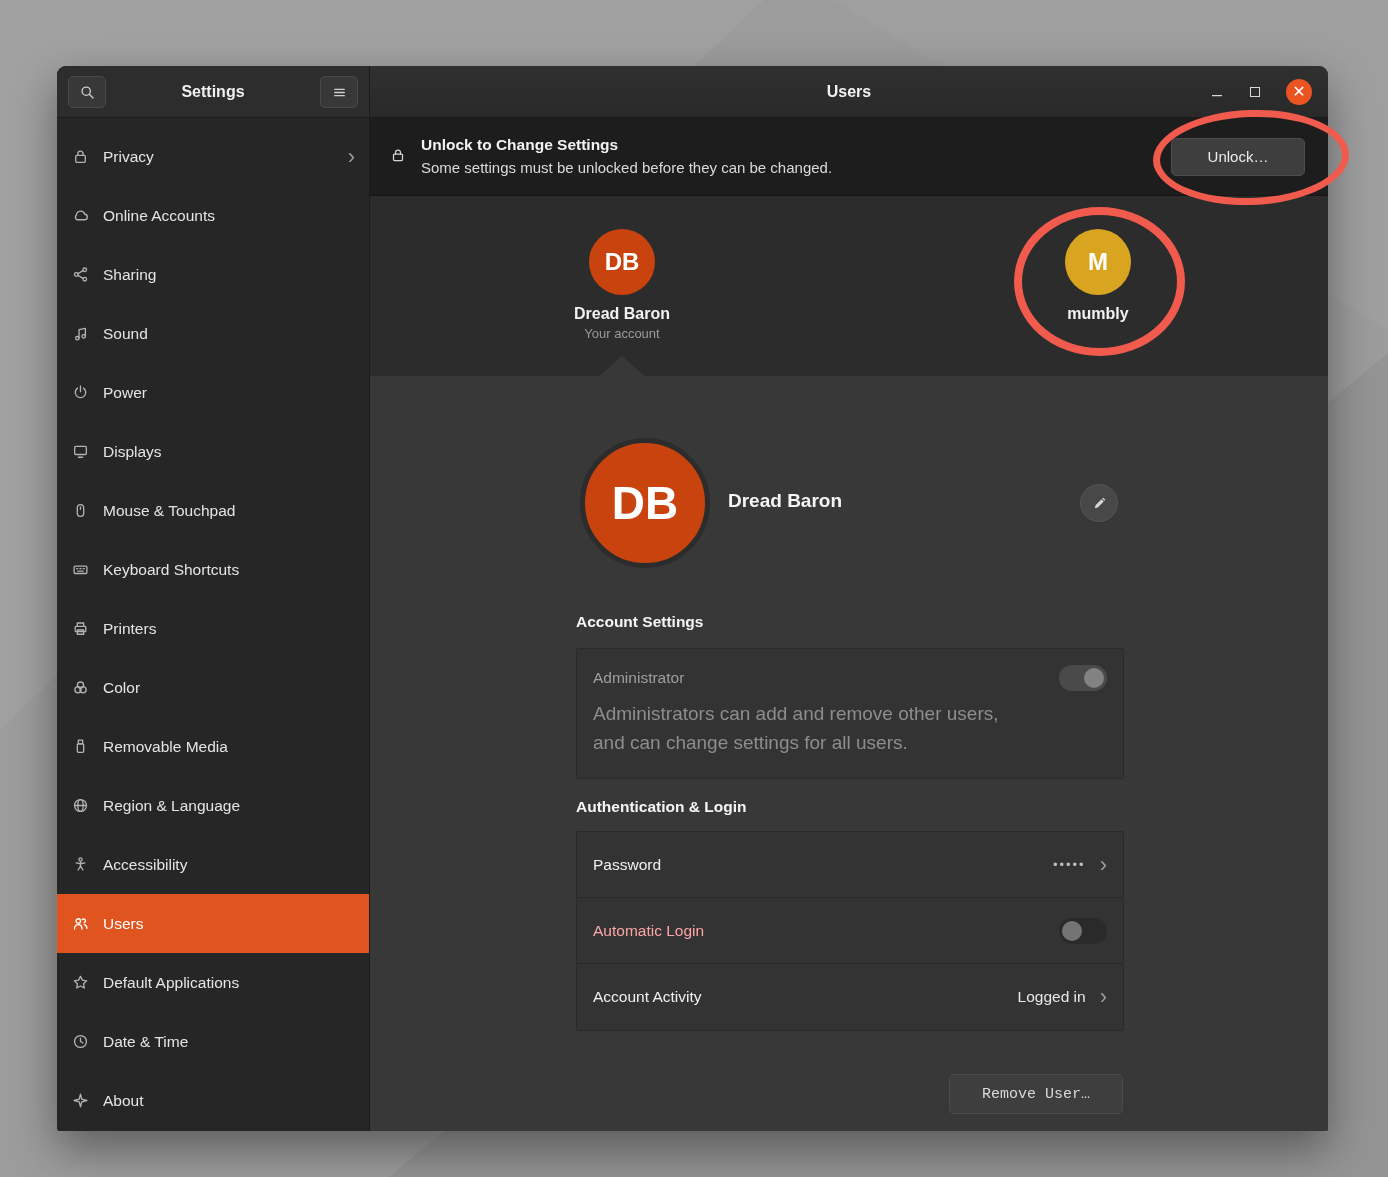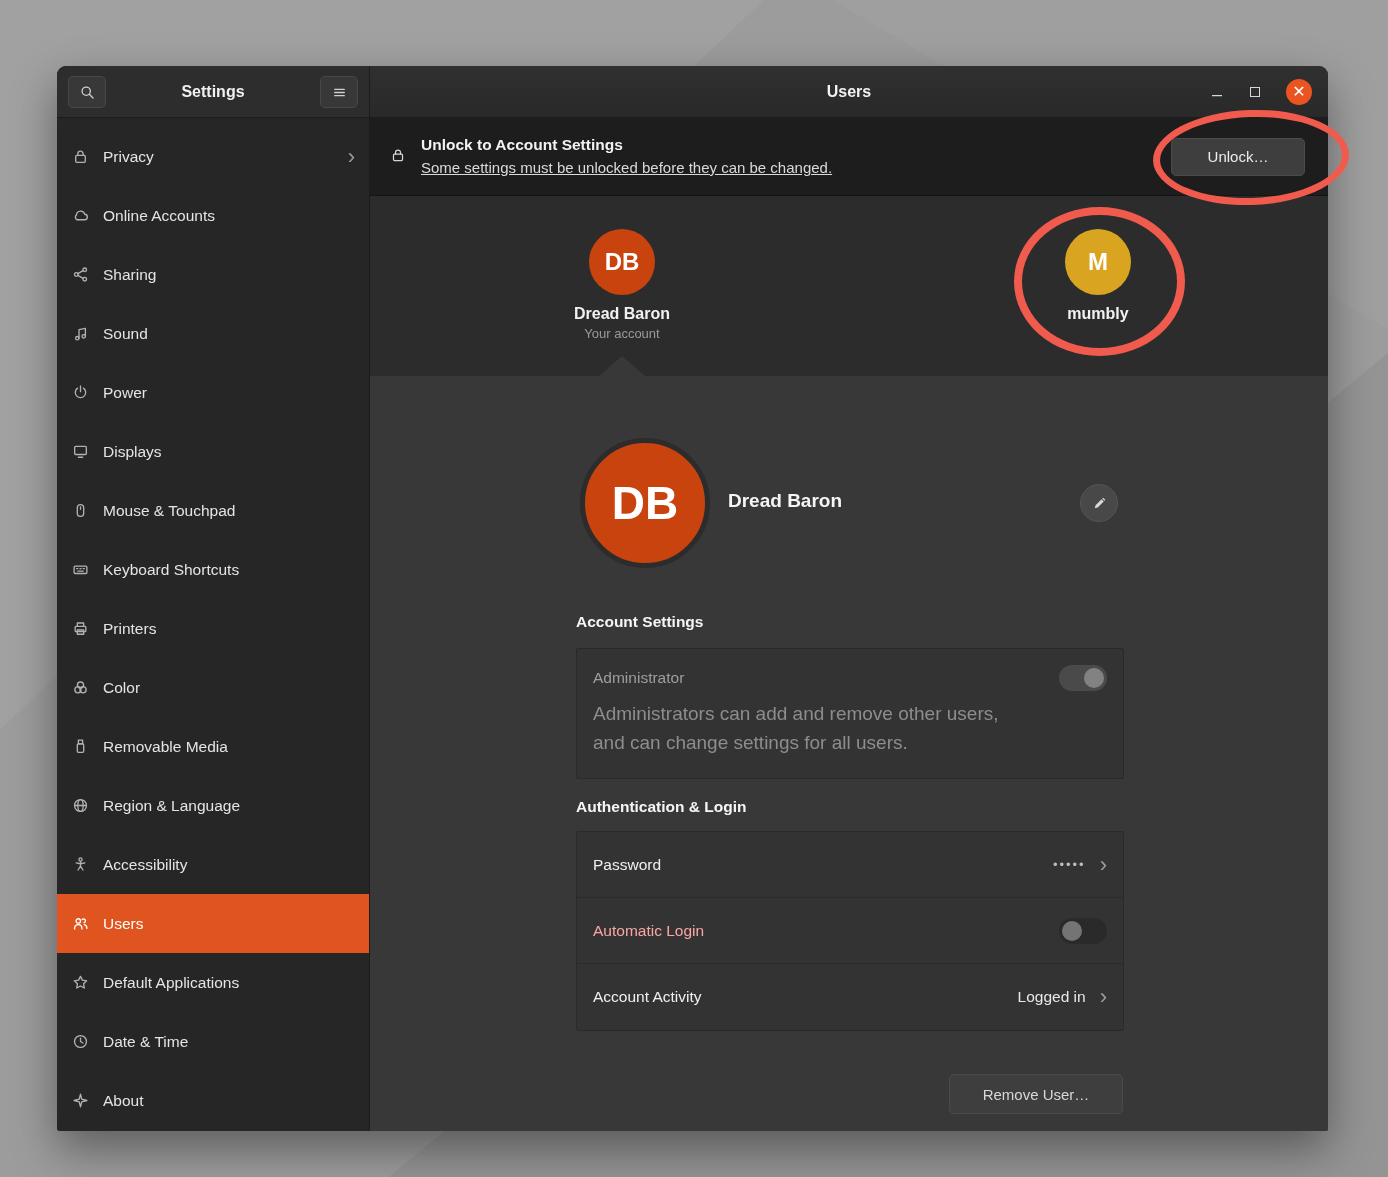--- a/index.html
+++ b/index.html
@@ -50,21 +50,21 @@
   .wc.min { color:#d8d8d8; font-size:18px; width:14px; height:14px; padding-top:6px; }
   .wc.max span { display:block; width:10px; height:10px; border:1.5px solid #d8d8d8; }
   .wc.close { width:26px; height:26px; border-radius:50%; color:#ffffff; font-size:16px;
               font-weight:bold; background:#e95420; }
 
   .banner { height:78px; background:#1d1d1d; border-bottom:1px solid #151515; display:flex;
             align-items:center; padding:0 12px 0 20px; flex:none; gap:15px; }
   .banner .licon { color:#d5d5d5; flex:none; }
   .banner .btexts { line-height:1.45; }
   .banner .btitle { color:#f2f2f2; font-weight:bold; font-size:15.5px; }
-  .banner .bsub { color:#dadada; font-size:15px;text-decoration:underline; }
+  .banner .bsub { color:#dadada; font-size:15px; }
   .unlock-btn { margin-left:auto; margin-right:11px; width:134px; height:38px; background:#3e3e3e;
                 border:1px solid #4b4b4b; border-radius:5px; color:#ececec; font-size:15px;
                 display:flex; align-items:center; justify-content:center; cursor:pointer; flex:none; }
 
   .carousel { height:180px; background:#2c2c2c; position:relative; flex:none; }
   .cuser { position:absolute; width:140px; text-align:center; cursor:pointer; }
   .cuser .cav { width:66px; height:66px; border-radius:50%; margin:0 auto; display:flex;
                 align-items:center; justify-content:center; color:#fff; font-weight:bold;
                 font-size:24px; }
   .cuser .cname { margin-top:10px; color:#f2f2f2; font-weight:bold; font-size:16px; }
@@ -105,21 +105,21 @@
             cursor:pointer; flex:none; }
   .switch .knob { position:absolute; top:3px; left:3px; width:20px; height:20px; border-radius:50%;
                   background:#8a8a8a; }
   .switch.on { background:#525252; }
   .switch.on .knob { left:25px; background:#9d9d9d; }
   .switch.dim { opacity:.75; }
 
   .remove-btn { position:absolute; left:579px; top:698px; width:174px; height:40px;
                 background:#3e3e3e; border:1px solid #4a4a4a; border-radius:5px; color:#d8d8d8;
                 font-size:15px; display:flex; align-items:center; justify-content:center;
-                cursor:pointer; }
+                cursor:pointer;font-family:Liberation Mono, monospace; }
 
   
   .annot { position:absolute; border-style:solid; border-radius:50%; pointer-events:none; z-index:10; }
   .annot.a-unlock { left:1153px; top:110px; width:196px; height:95px; border-width:7px;
                     transform:rotate(-2deg); }
   .annot.a-user { left:1014px; top:207px; width:171px; height:149px; border-width:8px; }
 </style>
 </head>
 <body>
 
@@ -343,21 +343,21 @@
       </div>
 
       <div class="banner">
         <span class="licon">
           <svg class="ic" viewBox="0 0 16 16" style="width:16px;height:16px;">
               <rect x="3.5" y="7" width="9" height="6.5" rx="1"></rect>
               <path d="M5.5 7V5.5a2.5 2.5 0 0 1 5 0V7"></path>
             </svg>
         </span>
         <div class="btexts">
-          <div class="btitle">Unlock to Account Settings</div>
+          <div class="btitle">Unlock to Change Settings</div>
           <div class="bsub">Some settings must be unlocked before they can be changed.</div>
         </div>
         <div class="unlock-btn">Unlock…</div>
       </div>
 
       <div class="carousel">
         <div class="cuser" style="left:182px; top:33px;">
           <div class="cav" style="background-color: rgb(200, 67, 14);">DB</div>
           <div class="cname">Dread Baron</div>
           <div class="csub">Your account</div>

